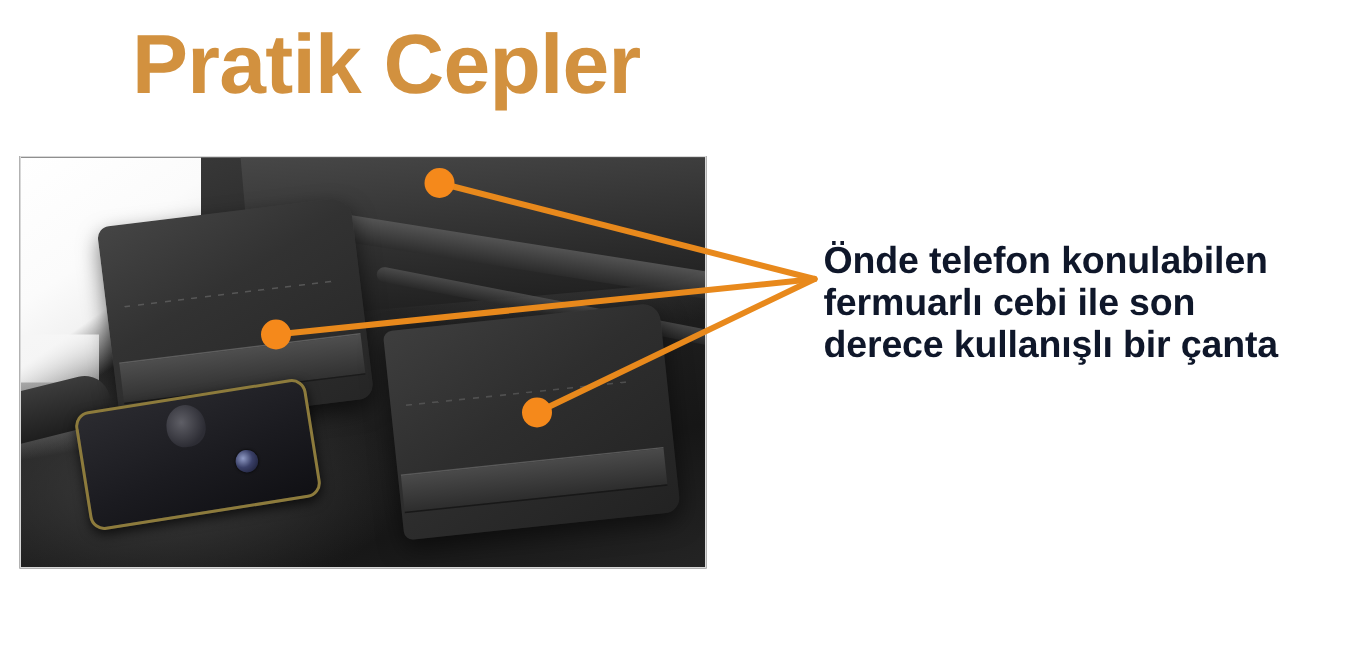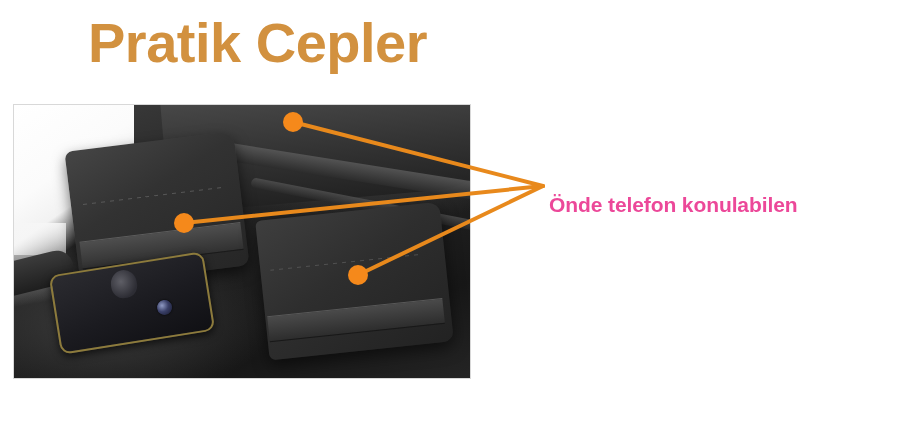--- a/index.html
+++ b/index.html
@@ -191,26 +191,25 @@
     width: 900px; height: 436px;
     pointer-events: none;
   }
 
   
   .body-text {
     position: absolute;
     left: 549px;
     top: 160px;
     width: 340px;
-    color: #ec4899;
-    font-size: 21px;
+    color: #0f172a;
+    font-size: 25px;
     font-weight: bold;
     line-height: 28px;
     letter-spacing: -0.1px;
-    margin-top: 31px;
   }
   .body-text .line { white-space: nowrap; }
 </style>
 </head>
 <body>
 
 <div class="page">
 
   <div class="title">Pratik Cepler</div>
 
@@ -251,15 +250,17 @@
       </g>
     <g id="callout-dots" fill="#F5891B">
         <circle cx="293" cy="122" r="10"></circle>
         <circle cx="184" cy="223" r="10"></circle>
         <circle cx="358" cy="275" r="10"></circle>
       </g>
   </svg>
 
   <div class="body-text">
     <div class="line">Önde telefon konulabilen</div>
+    <div class="line">fermuarlı  cebi ile son</div>
+    <div class="line">derece kullanışlı bir çanta</div>
   </div>
 
 </div>
 
 </body></html>

